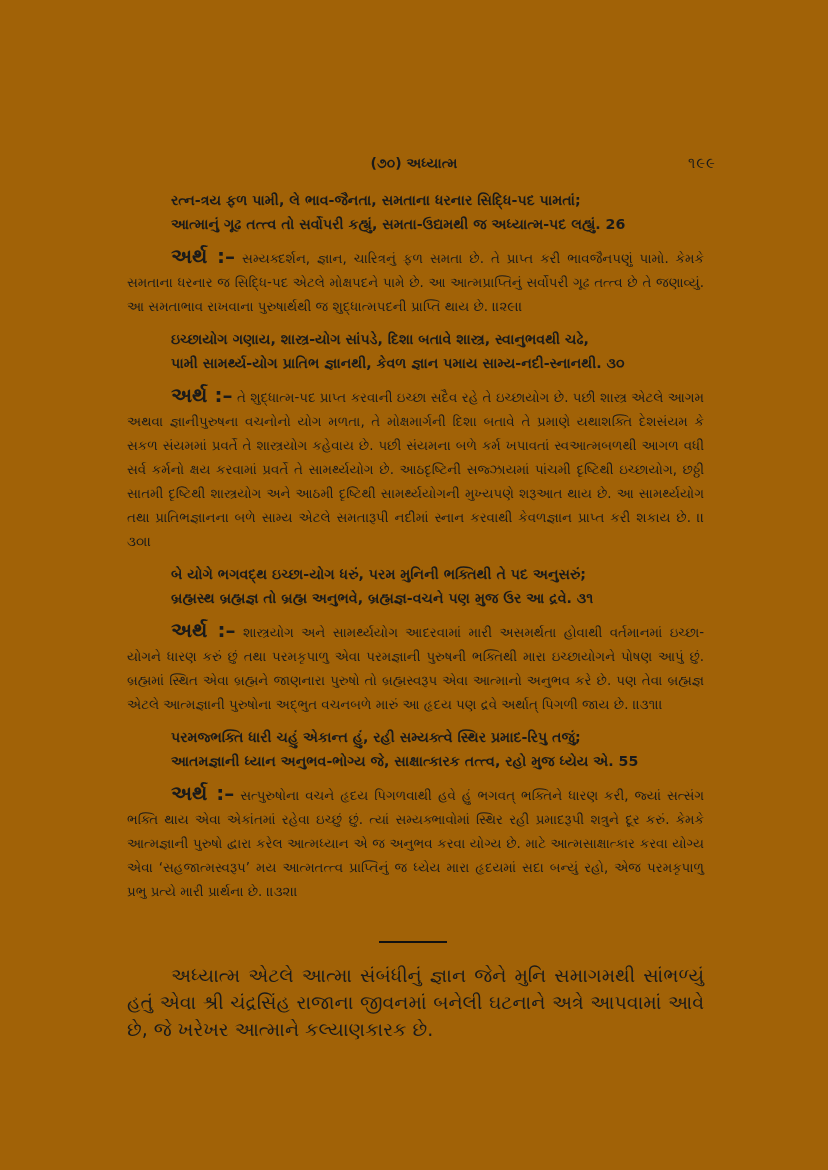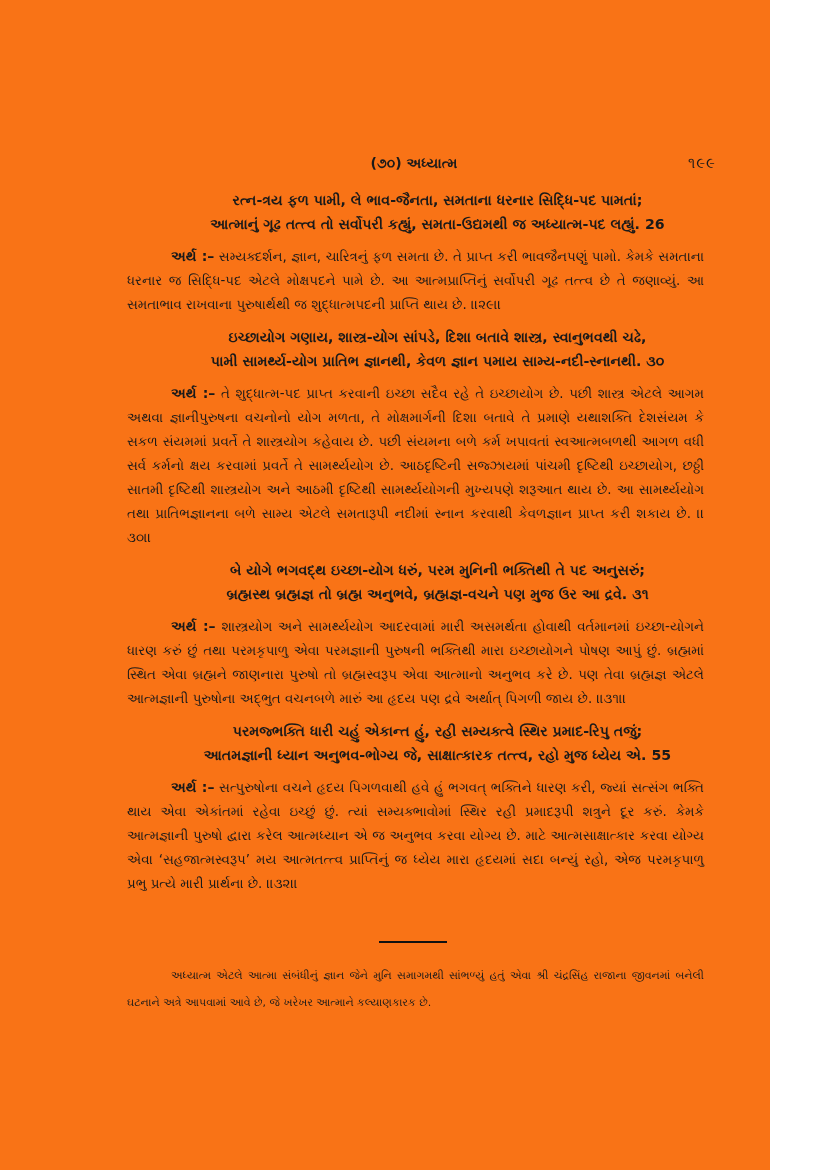--- a/index.html
+++ b/index.html
@@ -11,23 +11,23 @@
       width: 828px;
       height: 1170px;
       position: relative;
       overflow: hidden;
       font-family: "DejaVu Sans", "Liberation Sans", sans-serif;
       color: #1a1a1a;
     }
     .page {
       position: absolute;
       left: 0; top: 0;
-      width: 770px;
+      width: 828px;
       height: 1170px;
-      background: #f97316;
+      background: #a16207;
     }
     .running-head {
       position: absolute;
       top: 152px;
       left: 0;
       width: 828px;
       height: 22px;
     }
     .running-title {
       position: absolute;
@@ -52,50 +52,49 @@
       top: 188px;
       width: 577px;
     }
     .verse {
       padding-left: 44px;
       font-size: 14.2px;
       font-weight: bold;
       line-height: 24px;
       margin-bottom: 8px;
       white-space: nowrap;
-      text-align: center;
     }
     .verse-line {
       display: block;
     }
     .meaning {
       font-size: 13.4px;
       line-height: 24px;
       text-align: justify;
       margin-bottom: 8px;
     }
     .meaning .label {
       font-weight: bold;
-      font-size: 14px;
+      font-size: 20px;
       padding-left: 44px;
     }
     .divider {
       position: absolute;
       left: 379px;
       top: 941px;
       width: 68px;
       height: 2px;
       background: #111111;
     }
     .closing {
       position: absolute;
       left: 127px;
       top: 962px;
       width: 577px;
-      font-size: 11px;
+      font-size: 19px;
       line-height: 27px;
       text-align: justify;
     }
     .closing .indent {
       display: inline-block;
       width: 44px;
     }
   </style>
 </head>
 <body>

